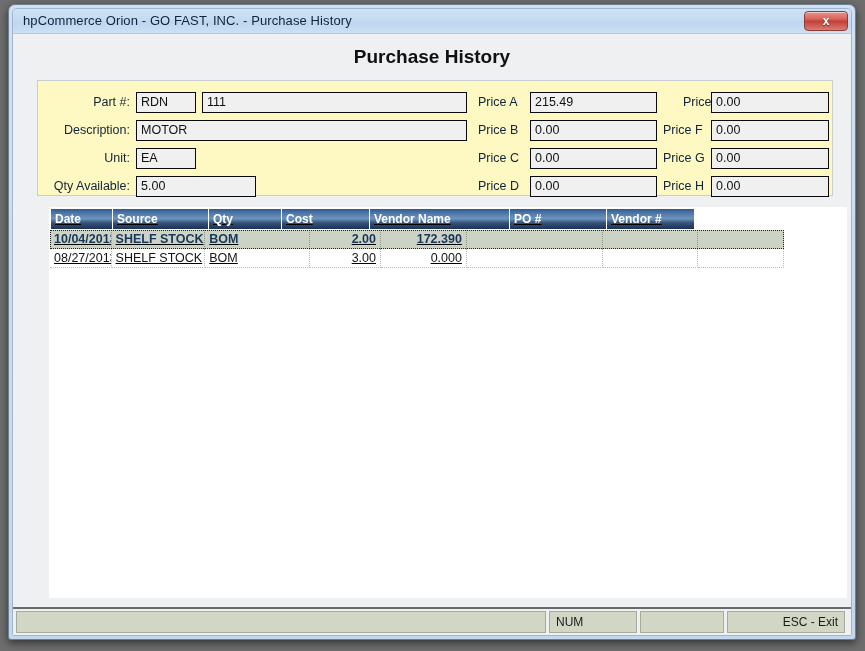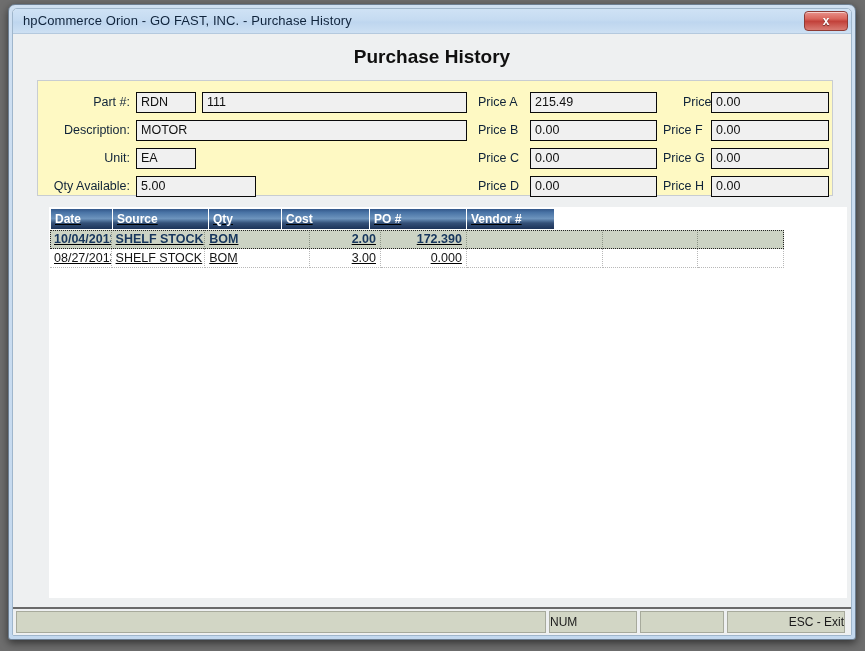--- a/index.html
+++ b/index.html
@@ -211,21 +211,21 @@
     box-sizing: border-box;
   }
   .sp {
     box-sizing: border-box;
     height: 22px;
     background: #d2d6c5;
     border: 1px solid #a7aa9c;
     font-size: 12px;
     color: #1a1a1a;
     line-height: 20px;
-    padding: 0 0;
+    padding: 0 6px;
     white-space: nowrap;
     overflow: hidden;
     margin-right: 3px;
   }
   .sp.grow { flex: 1 1 auto; }
   .sp.right-text { text-align: right; }
 </style>
 </head>
 <body>
 
@@ -281,20 +281,21 @@
           <span class="flabel plabel" style="left:625px; top:95px;">Price H</span>
           <div class="fbox num" style="left:673px; top:95px; width:118px;">0.00</div>
         </div>
 
         <div class="grid-wrap">
           <div class="grid-header">
             <div class="gh" style="width:63px;">Date</div>
             <div class="gh" style="width:96px;">Source</div>
             <div class="gh" style="width:73px;">Qty</div>
             <div class="gh" style="width:88px;">Cost</div>
+            <div class="gh" style="width:140px;">Vendor Name</div>
             <div class="gh" style="width:97px;">PO #</div>
             <div class="gh" style="width:88px;">Vendor #</div>
           </div>
 
           <div class="grid-row selected">
             <div class="gc" style="width:63px;">10/04/2013</div>
             <div class="gc" style="width:96px;">SHELF STOCK</div>
             <div class="gc" style="width:107px;">BOM</div>
             <div class="gc num" style="width:73px;">2.00</div>
             <div class="gc num" style="width:88px;">172.390</div>

